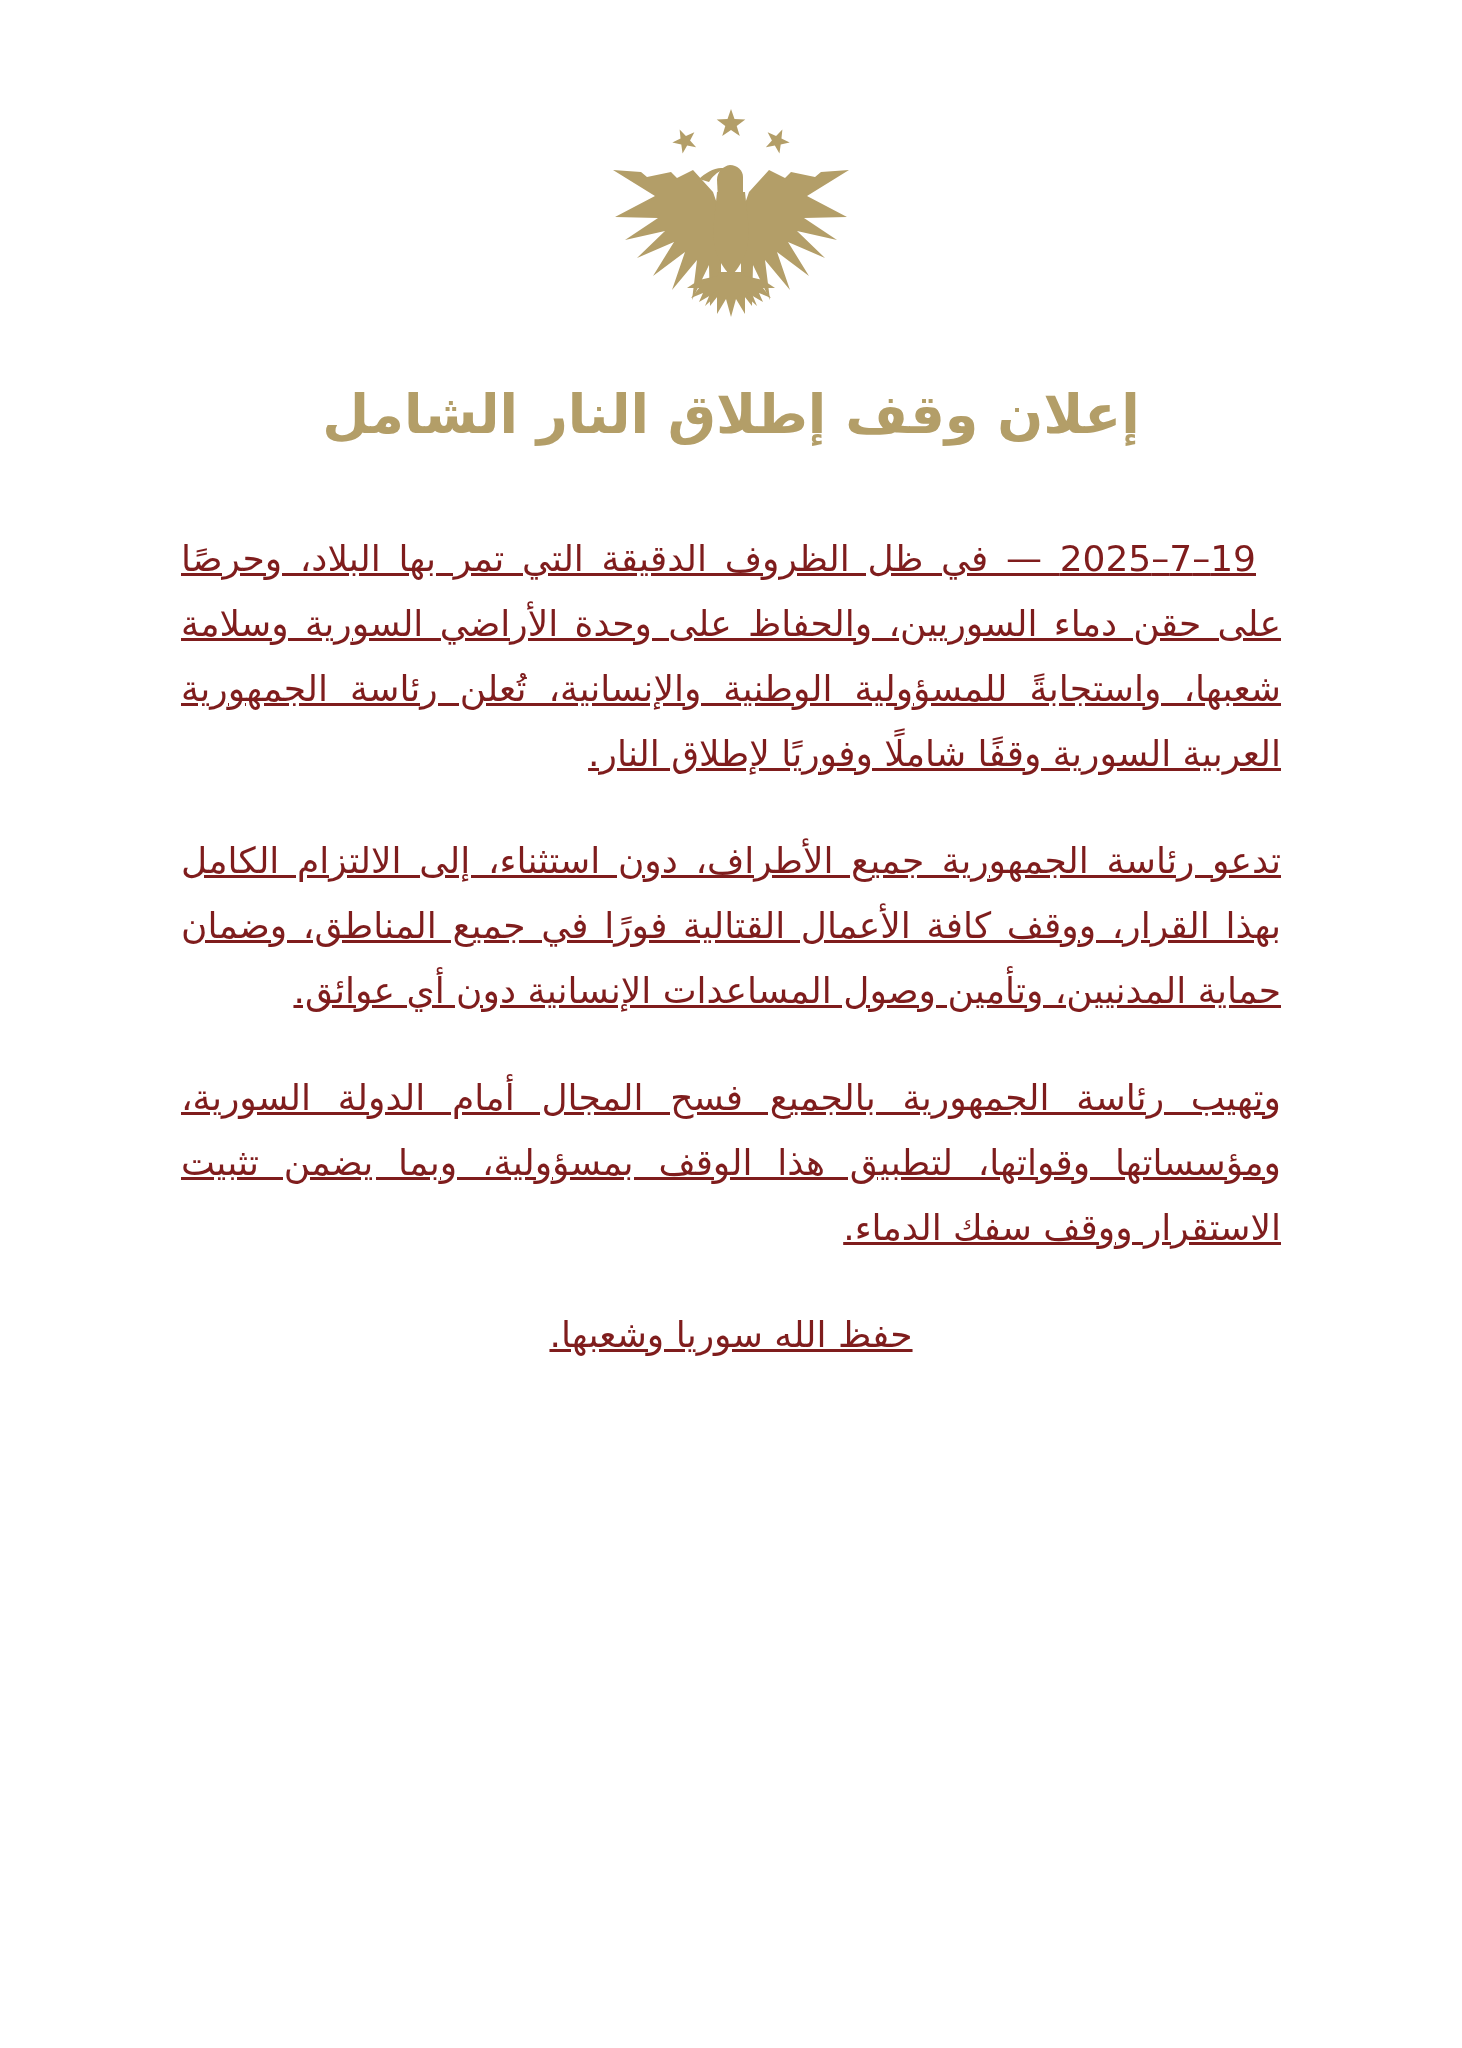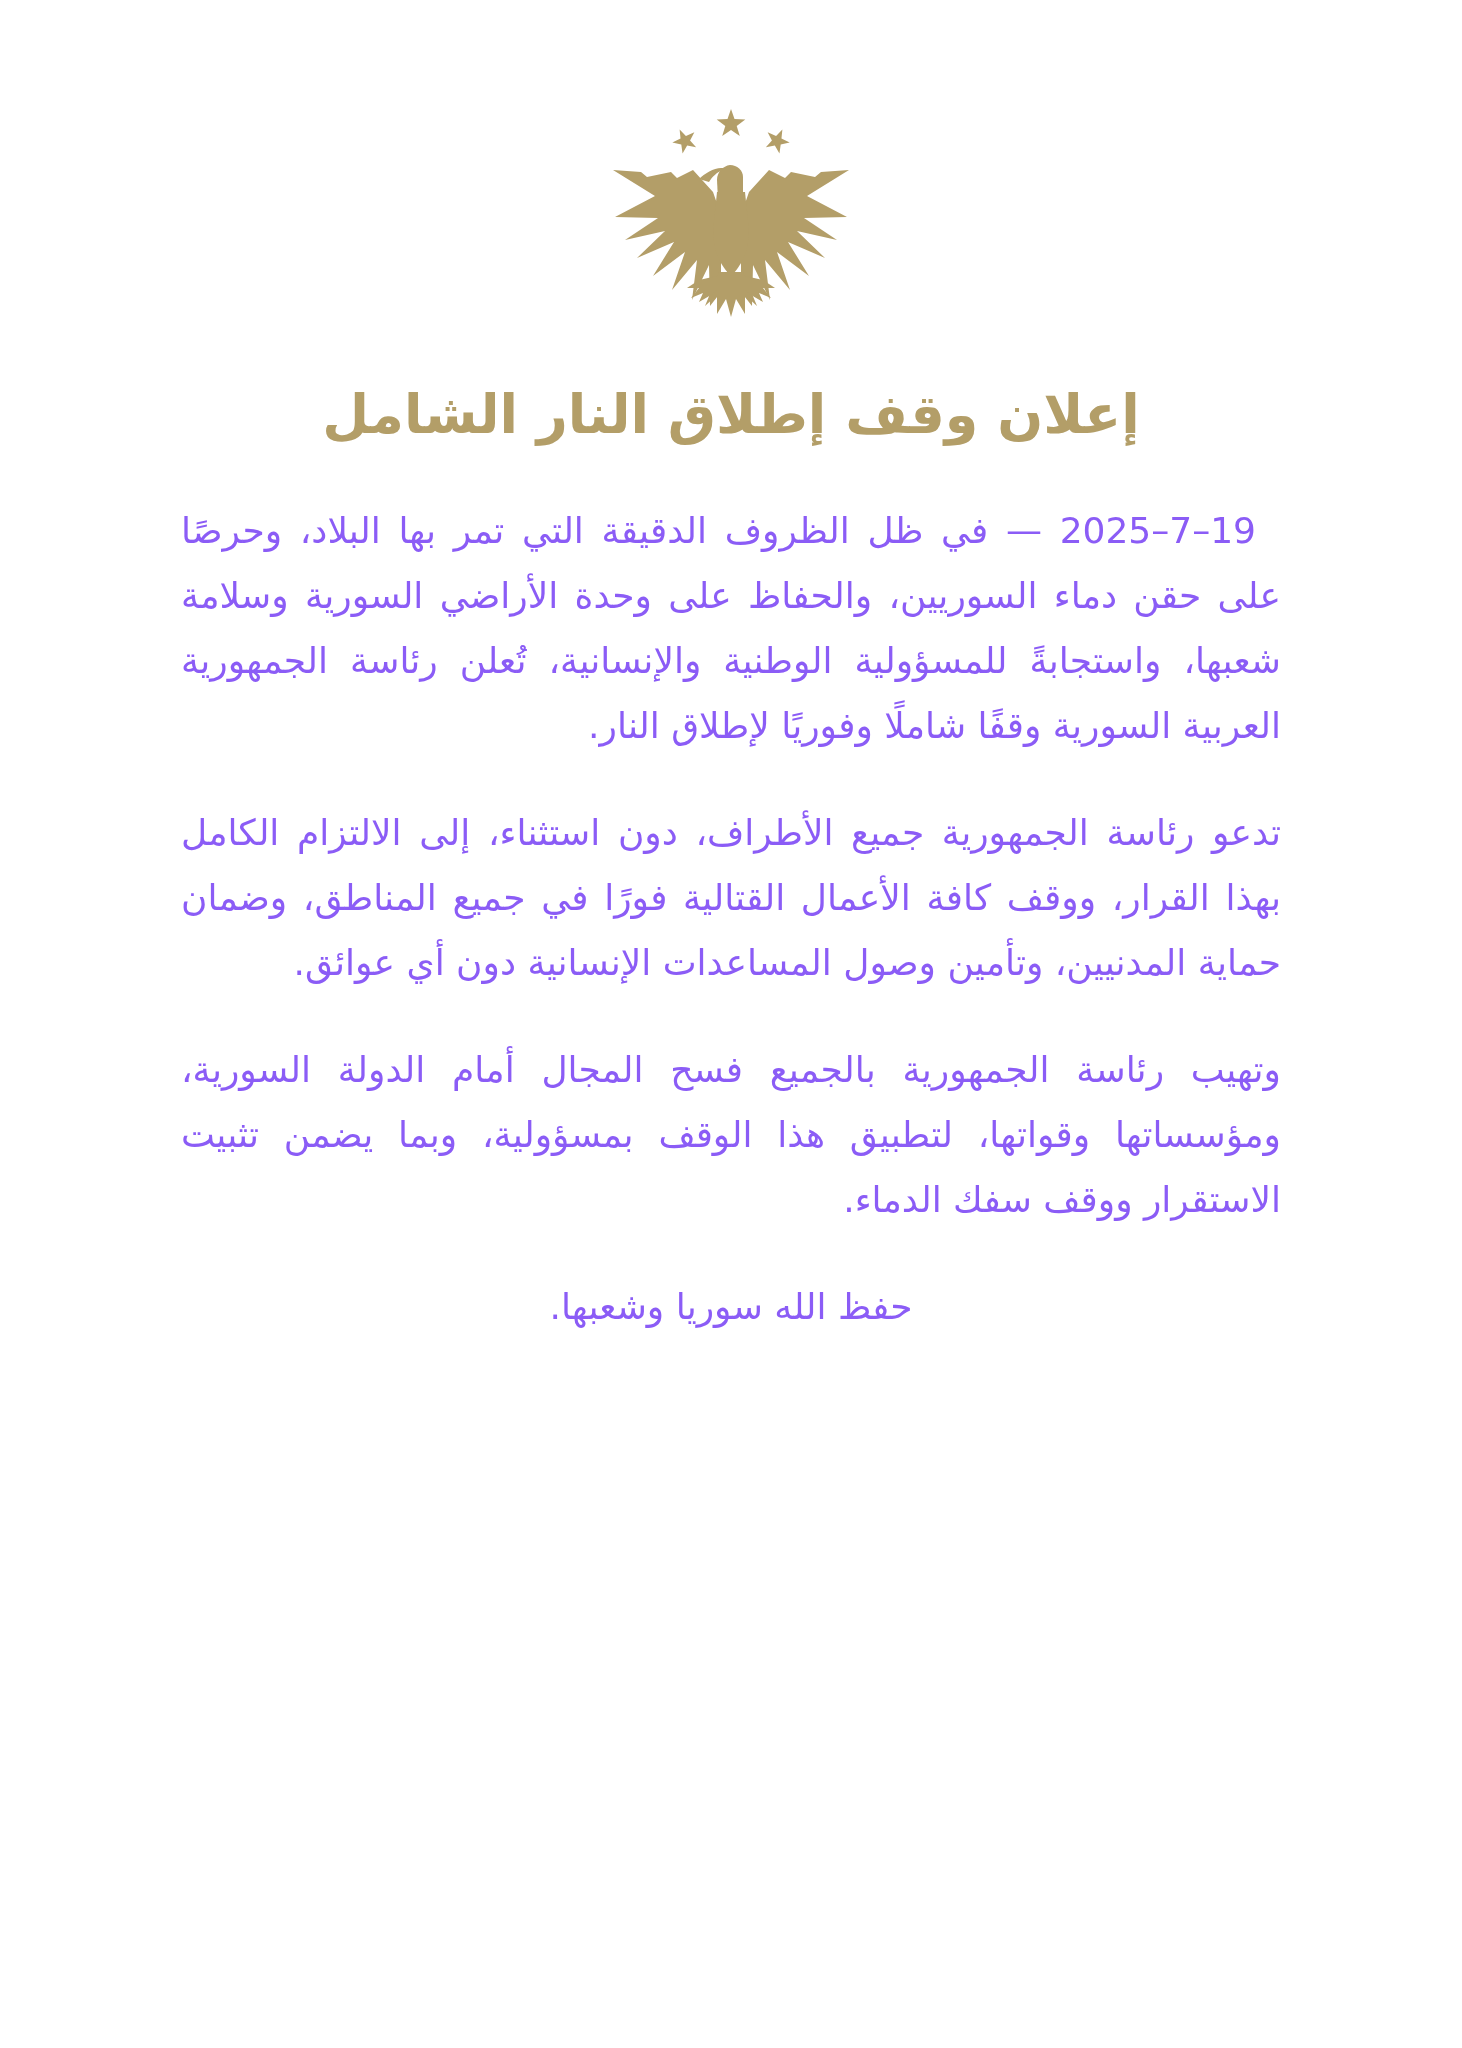--- a/index.html
+++ b/index.html
@@ -17,26 +17,27 @@
     width:320px; height:225px;
   }
   .title{
     position:absolute; top:374px; left:0; right:0;
     direction:rtl; text-align:center;
     font-family:"DejaVu Sans", sans-serif;
     font-weight:bold; font-size:54px; line-height:1.5;
     color:#b39e68;
   }
   .content{
-    position:absolute; top:498px; left:181px; right:181px;
+    position:absolute; top:526px; left:181px; right:181px;
     direction:rtl;
     text-align:justify;
     font-size:36px; line-height:65px;
-    color:#8b5cf6;
+    color:#7f1d1d;
     font-family:"DejaVu Sans", sans-serif;
+    text-decoration:underline;
   }
   .content p{ margin:0 0 42px 0; }
   .content p.first-par{ text-indent:25px; }
   .content p.closing{ text-align:center; margin-top:8px; }
   .footer{
     position:absolute; left:197px; top:1793px;
     width:1068px; height:130px;
     background:#f2efe8;
     overflow:hidden;
     direction:ltr;

